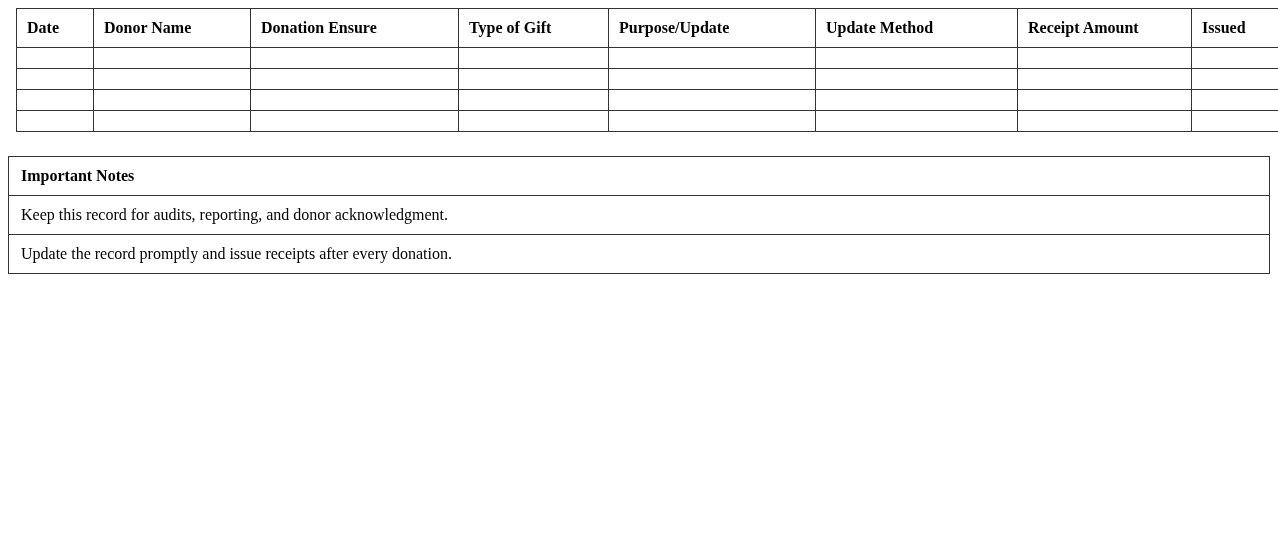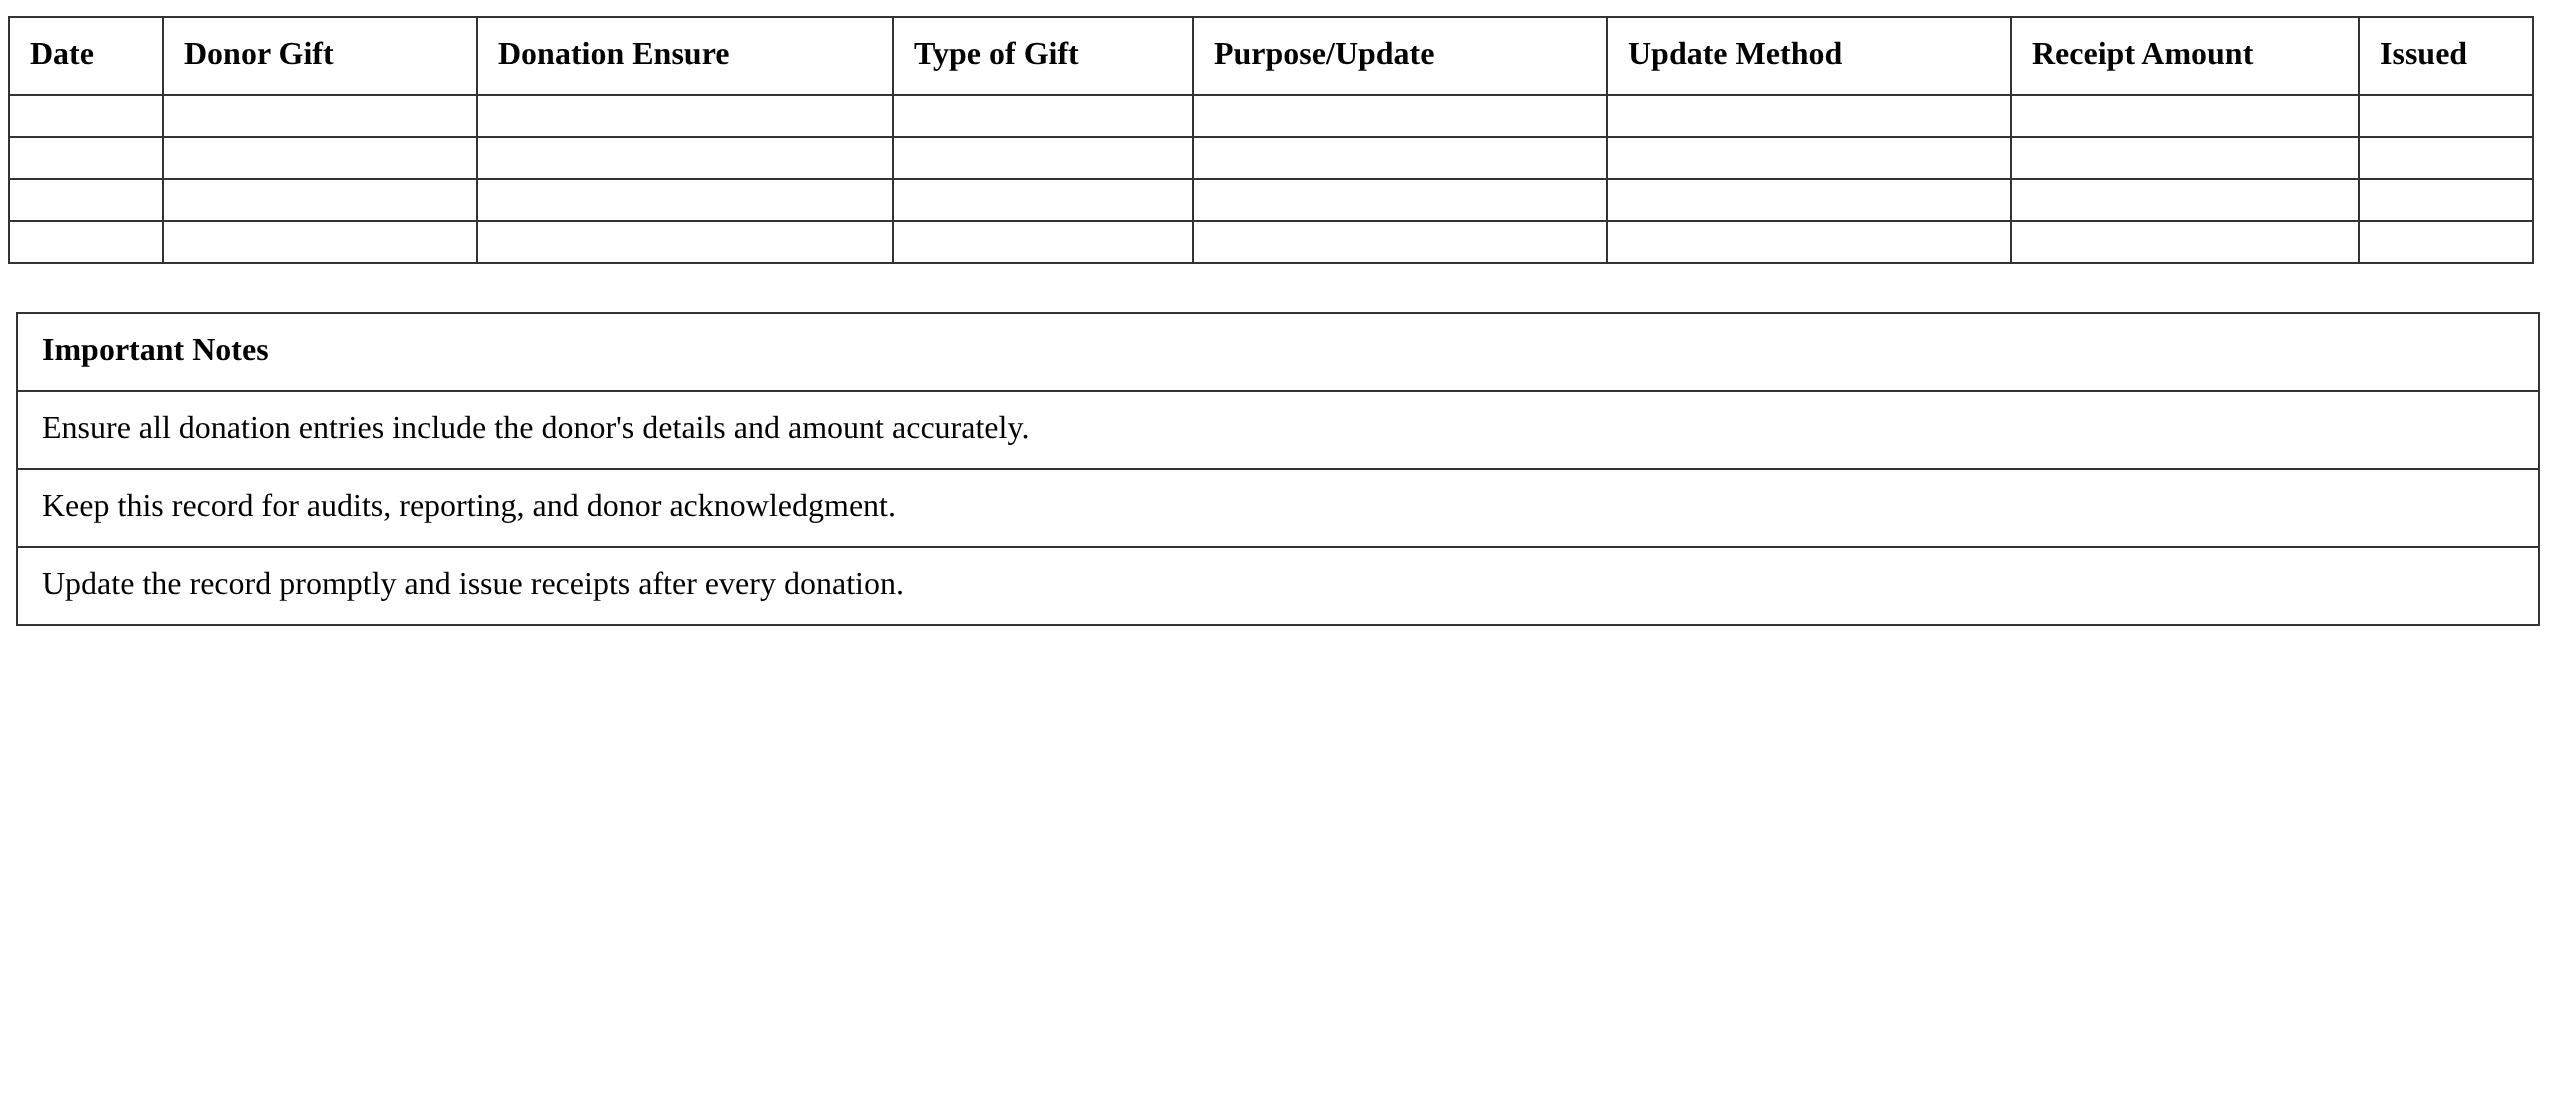--- a/index.html
+++ b/index.html
@@ -3,21 +3,21 @@
   <meta charset="utf-8">
   <style>
     html, body { margin: 0; padding: 0; background: #ffffff; }
     body {
       width: 1278px; height: 550px; overflow: hidden;
       font-family: "Liberation Serif", serif;
       color: #000;
     }
     table { border-collapse: collapse; }
     .donations {
-      position: absolute; left: 4px; top: 8px;
+      position: absolute; left: 16px; top: 8px;
       width: 1262px; table-layout: fixed;
     }
     .donations th, .donations td {
       border: 1px solid #333;
       padding: 0 10px;
       text-align: left;
       font-size: 16px;
     }
     .donations th { height: 38px; font-weight: bold; }
     .donations td { height: 20px; }
@@ -44,21 +44,21 @@
       <col style="width:208px">
       <col style="width:150px">
     <col style="width:207px">
       <col style="width:202px">
       <col style="width:174px">
       <col style="width:87px">
   </colgroup>
   <thead>
     <tr>
       <th>Date</th>
-      <th>Donor Gift</th>
+      <th>Donor Name</th>
       <th>Donation Ensure</th>
       <th>Type of Gift</th>
       <th>Purpose/Update</th>
       <th>Update Method</th>
       <th>Receipt Amount</th>
       <th>Issued</th>
     </tr>
   </thead>
   <tbody>
     <tr>
@@ -103,22 +103,19 @@
     </tr>
   </tbody>
 </table>
 
 <table class="notes">
   <tbody>
       <tr>
     <th>Important Notes</th>
   </tr>
   <tr>
-    <td>Ensure all donation entries include the donor's details and amount accurately.</td>
-  </tr>
-  <tr>
     <td>Keep this record for audits, reporting, and donor acknowledgment.</td>
   </tr>
   <tr>
     <td>Update the record promptly and issue receipts after every donation.</td>
   </tr>
 </tbody>
   </table>
 
 </body></html>

